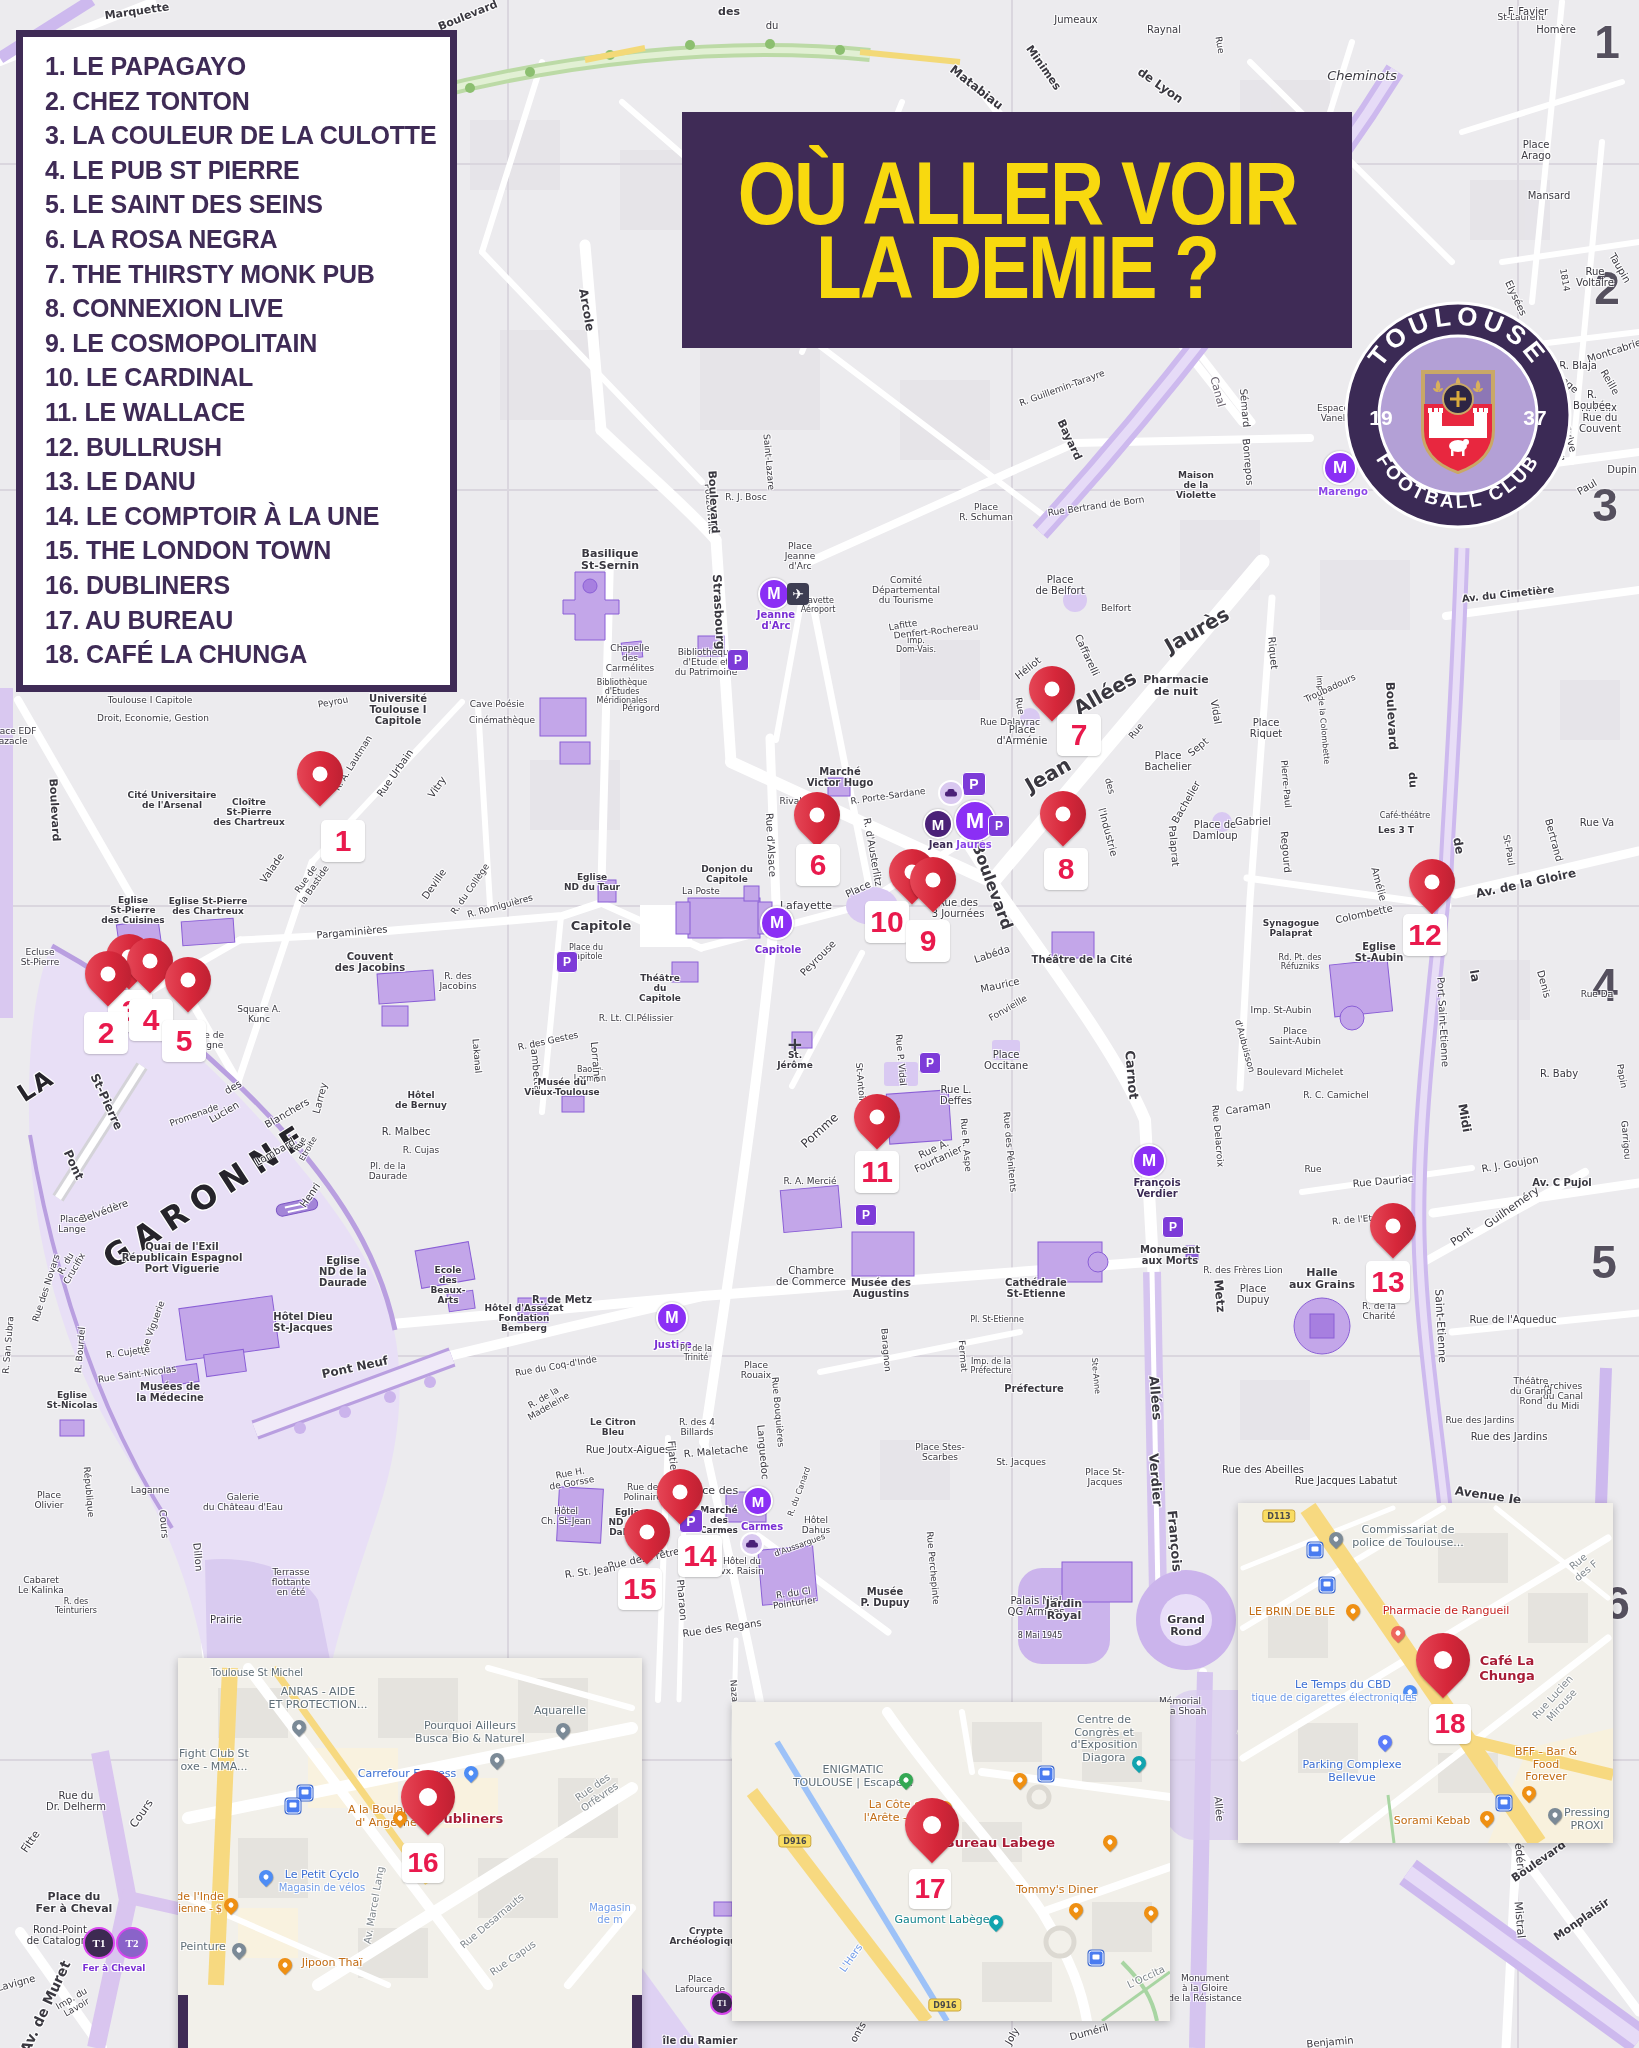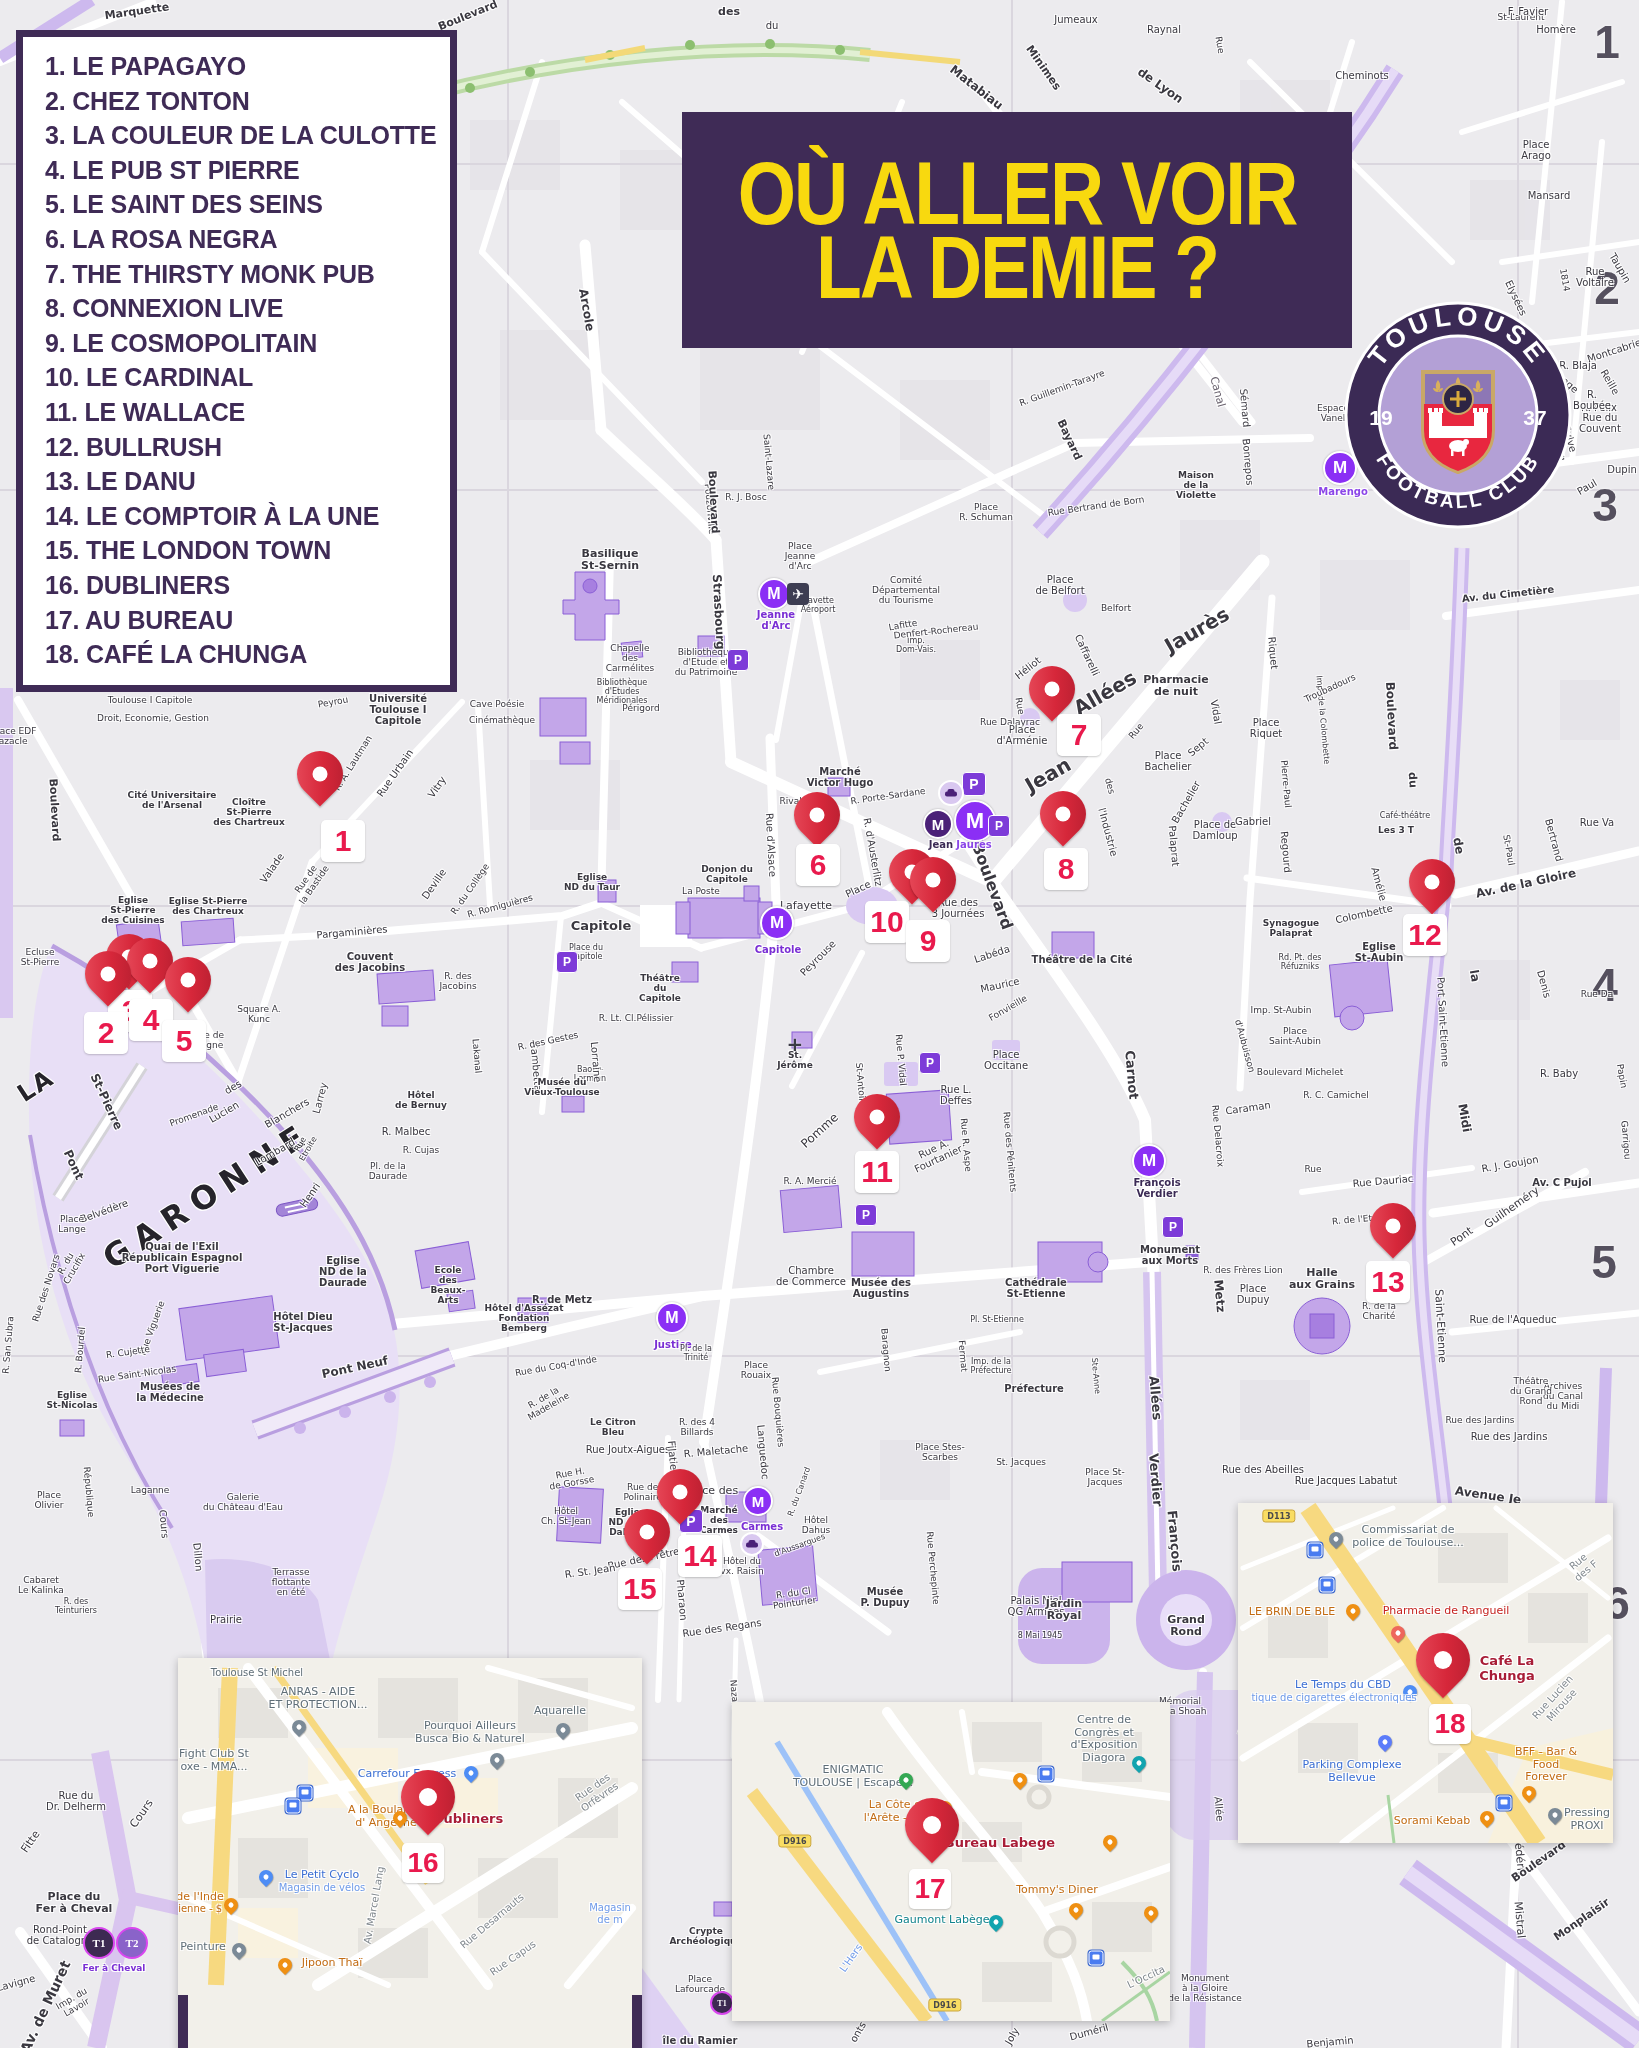--- a/index.html
+++ b/index.html
@@ -273,21 +273,21 @@
       <div class="lbl" style="left: 468px; top: 16px; font-size: 11px; font-weight: 700; transform: translate(-50%, -50%) rotate(-22deg);">Boulevard</div>
       <div class="lbl" style="left: 729px; top: 12px; font-size: 11px; font-weight: 700; transform: translate(-50%, -50%) rotate(0deg);">des</div>
       <div class="lbl" style="left: 772px; top: 26px; font-size: 10px; transform: translate(-50%, -50%) rotate(0deg);">du</div>
       <div class="lbl" style="left: 976px; top: 88px; font-size: 12px; font-weight: 700; transform: translate(-50%, -50%) rotate(38deg);">Matabiau</div>
       <div class="lbl" style="left: 1043px; top: 68px; font-size: 11px; font-weight: 700; transform: translate(-50%, -50%) rotate(55deg);">Minimes</div>
       <div class="lbl" style="left: 1160px; top: 86px; font-size: 12px; font-weight: 700; transform: translate(-50%, -50%) rotate(35deg);">de Lyon</div>
       <div class="lbl" style="left: 1076px; top: 20px; font-size: 10px; transform: translate(-50%, -50%) rotate(0deg);">Jumeaux</div>
       <div class="lbl" style="left: 1164px; top: 30px; font-size: 10px; transform: translate(-50%, -50%) rotate(0deg);">Raynal</div>
       <div class="lbl" style="left: 1220px; top: 45px; font-size: 9px; transform: translate(-50%, -50%) rotate(80deg);">Rue</div>
       <div class="lbl" style="left: 1521px; top: 17px; font-size: 9px; transform: translate(-50%, -50%) rotate(0deg);">St-Laurent</div>
-      <div class="lbl" style="left: 1362px; top: 76px; font-size: 10px; transform: translate(-50%, -50%) rotate(0deg);">Cheminots</div>
+      <div class="lbl" style="left: 1362px; top: 76px; font-size: 13px; transform: translate(-50%, -50%) rotate(0deg); font-style: italic;">Cheminots</div>
       <div class="lbl" style="left: 1528px; top: 12px; font-size: 10px; transform: translate(-50%, -50%) rotate(0deg);">F. Favier</div>
       <div class="lbl" style="left: 1556px; top: 30px; font-size: 10px; transform: translate(-50%, -50%) rotate(0deg);">Homère</div>
       <div class="lbl" style="left: 1536px; top: 150px; font-size: 10px; transform: translate(-50%, -50%) rotate(0deg);">Place
 Arago</div>
       <div class="lbl" style="left: 1549px; top: 196px; font-size: 10px; transform: translate(-50%, -50%) rotate(0deg);">Mansard</div>
       <div class="lbl" style="left: 1595px; top: 277px; font-size: 10px; transform: translate(-50%, -50%) rotate(0deg);">Rue
 Voltaire</div>
       <div class="lbl" style="left: 1565px; top: 280px; font-size: 9px; transform: translate(-50%, -50%) rotate(80deg);">1814</div>
       <div class="lbl" style="left: 1620px; top: 268px; font-size: 10px; transform: translate(-50%, -50%) rotate(60deg);">Taupin</div>
       <div class="lbl" style="left: 1516px; top: 298px; font-size: 10px; transform: translate(-50%, -50%) rotate(65deg);">Elysées</div>

